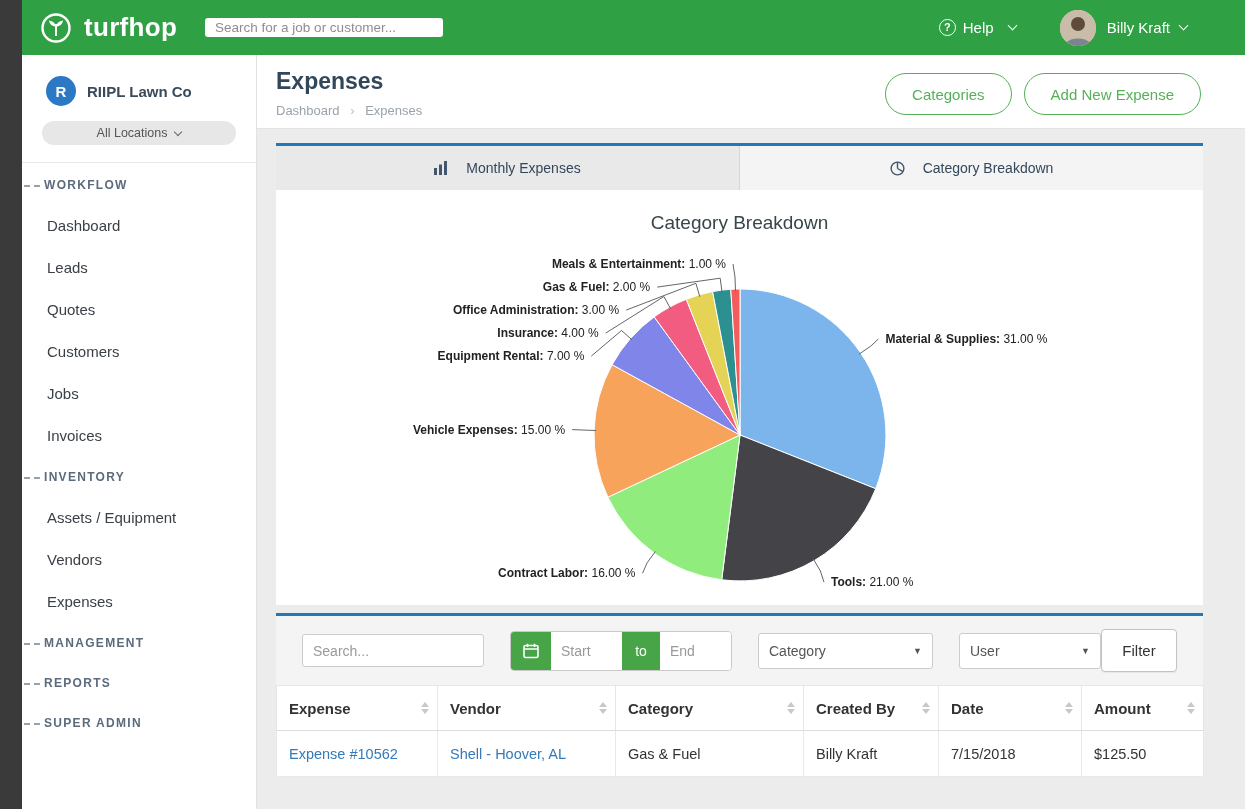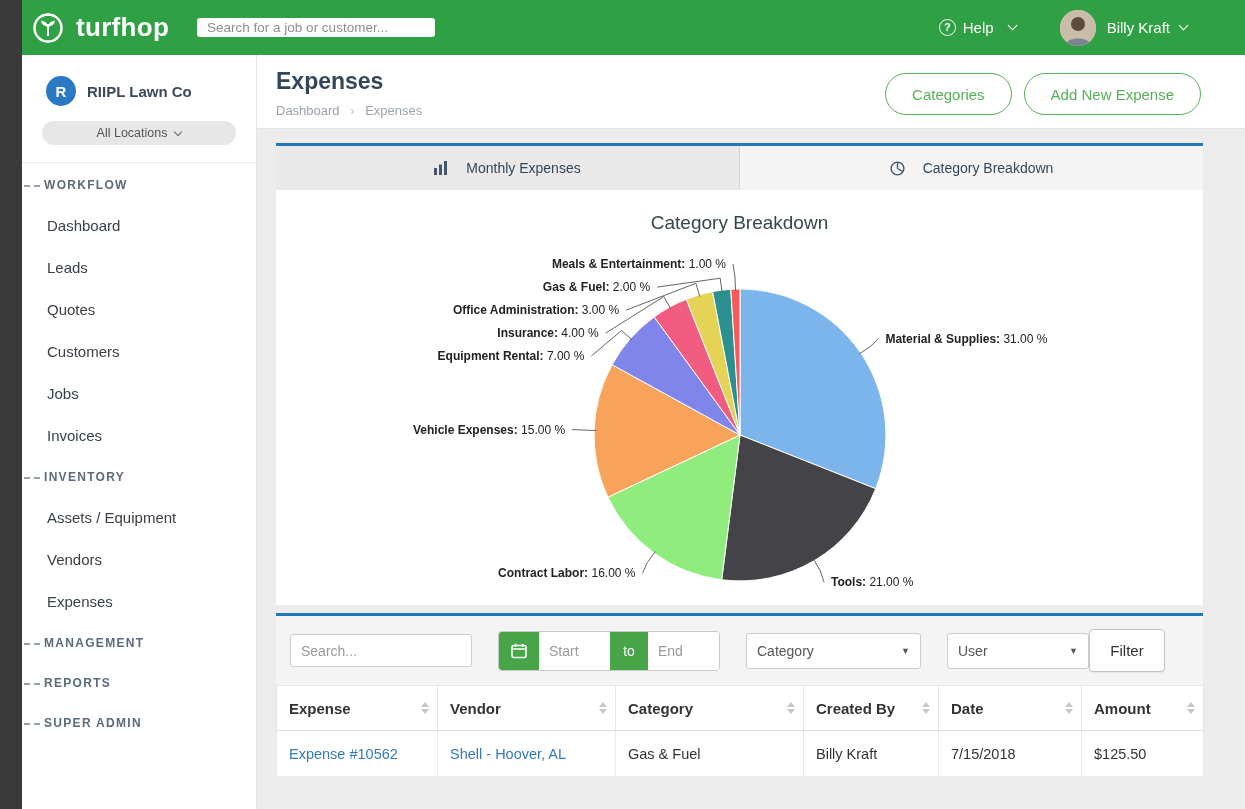--- a/index.html
+++ b/index.html
@@ -10,21 +10,21 @@
     background:#ececec;
   }
   a { text-decoration:none; }
   .page { position:relative; width:1245px; height:809px; overflow:hidden; background:#ececec; }
 
   
   .rail { position:absolute; left:0; top:0; bottom:0; width:22px; background:#3a3a3a; z-index:6; }
 
   
   .topbar {
-    position:absolute; left:14px; right:0; top:0; height:55px;
+    position:absolute; left:22px; right:0; top:0; height:55px;
     background:#2fa044; display:flex; align-items:center;
     padding:0 58px 0 16px; z-index:5;
   }
   .logo { display:flex; align-items:center; gap:10px; color:#fff; cursor:pointer; }
   .logo-text { font-size:26px; font-weight:700; letter-spacing:.3px; }
   .topbar-search {
     margin-left:28px; width:238px; height:19px; border:none; border-radius:3px;
     padding:0 10px; font-size:13.5px; color:#333; background:#fff; outline:none;
     font-family:inherit;
   }
@@ -120,20 +120,21 @@
 
   
   .blue-divider { margin-top:8px; height:3px; background:#2177b8; }
   .filter-bar {
     background:#f4f4f4; height:69px; display:flex; align-items:center; padding:0 14px;
   }
   .f-search {
     width:182px; height:33px; border:1px solid #ccc; border-radius:3px;
     padding:0 10px; font-size:14px; color:#333; background:#fff; outline:none;
     font-family:inherit;
+    margin-left:12px;
   }
   .f-search::placeholder, .date-input::placeholder { color:#999; }
   .date-group {
     display:flex; margin-left:26px; height:40px; border:1px solid #c9c9c9;
     border-radius:4px; overflow:hidden; background:#fff;
   }
   .cal-btn {
     width:40px; background:#47a447; border:none; display:flex;
     align-items:center; justify-content:center; cursor:pointer;
   }

